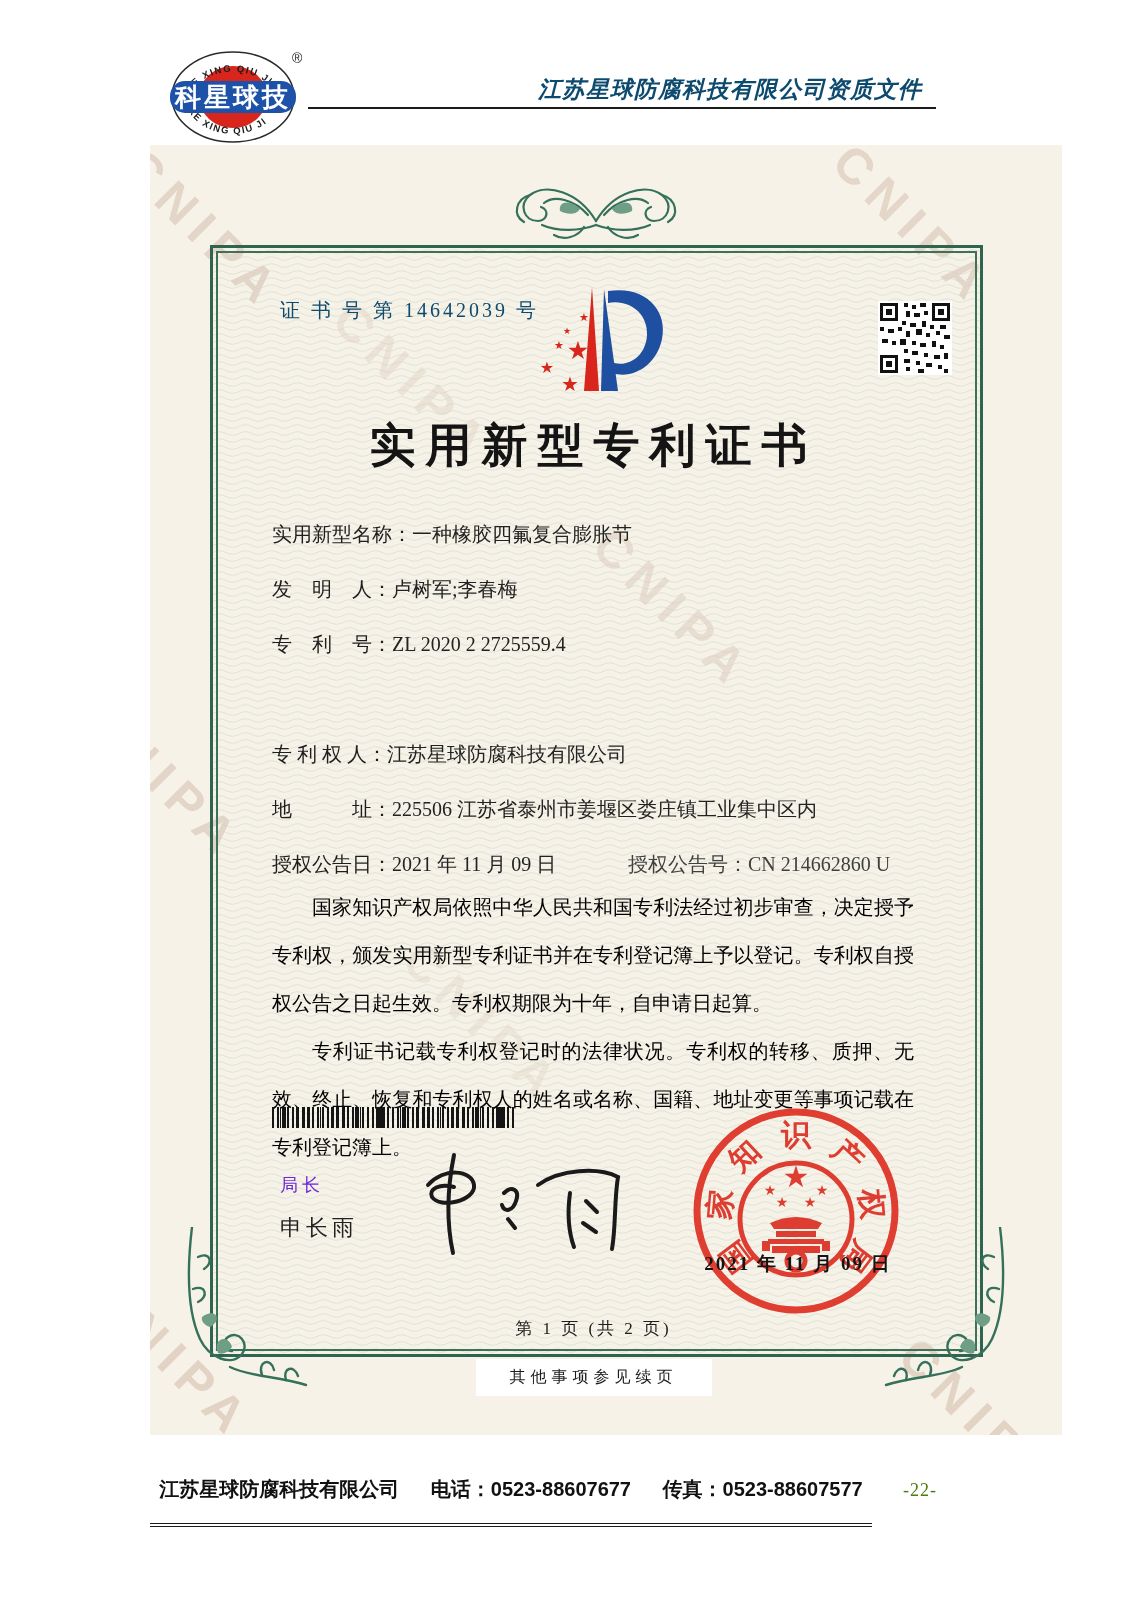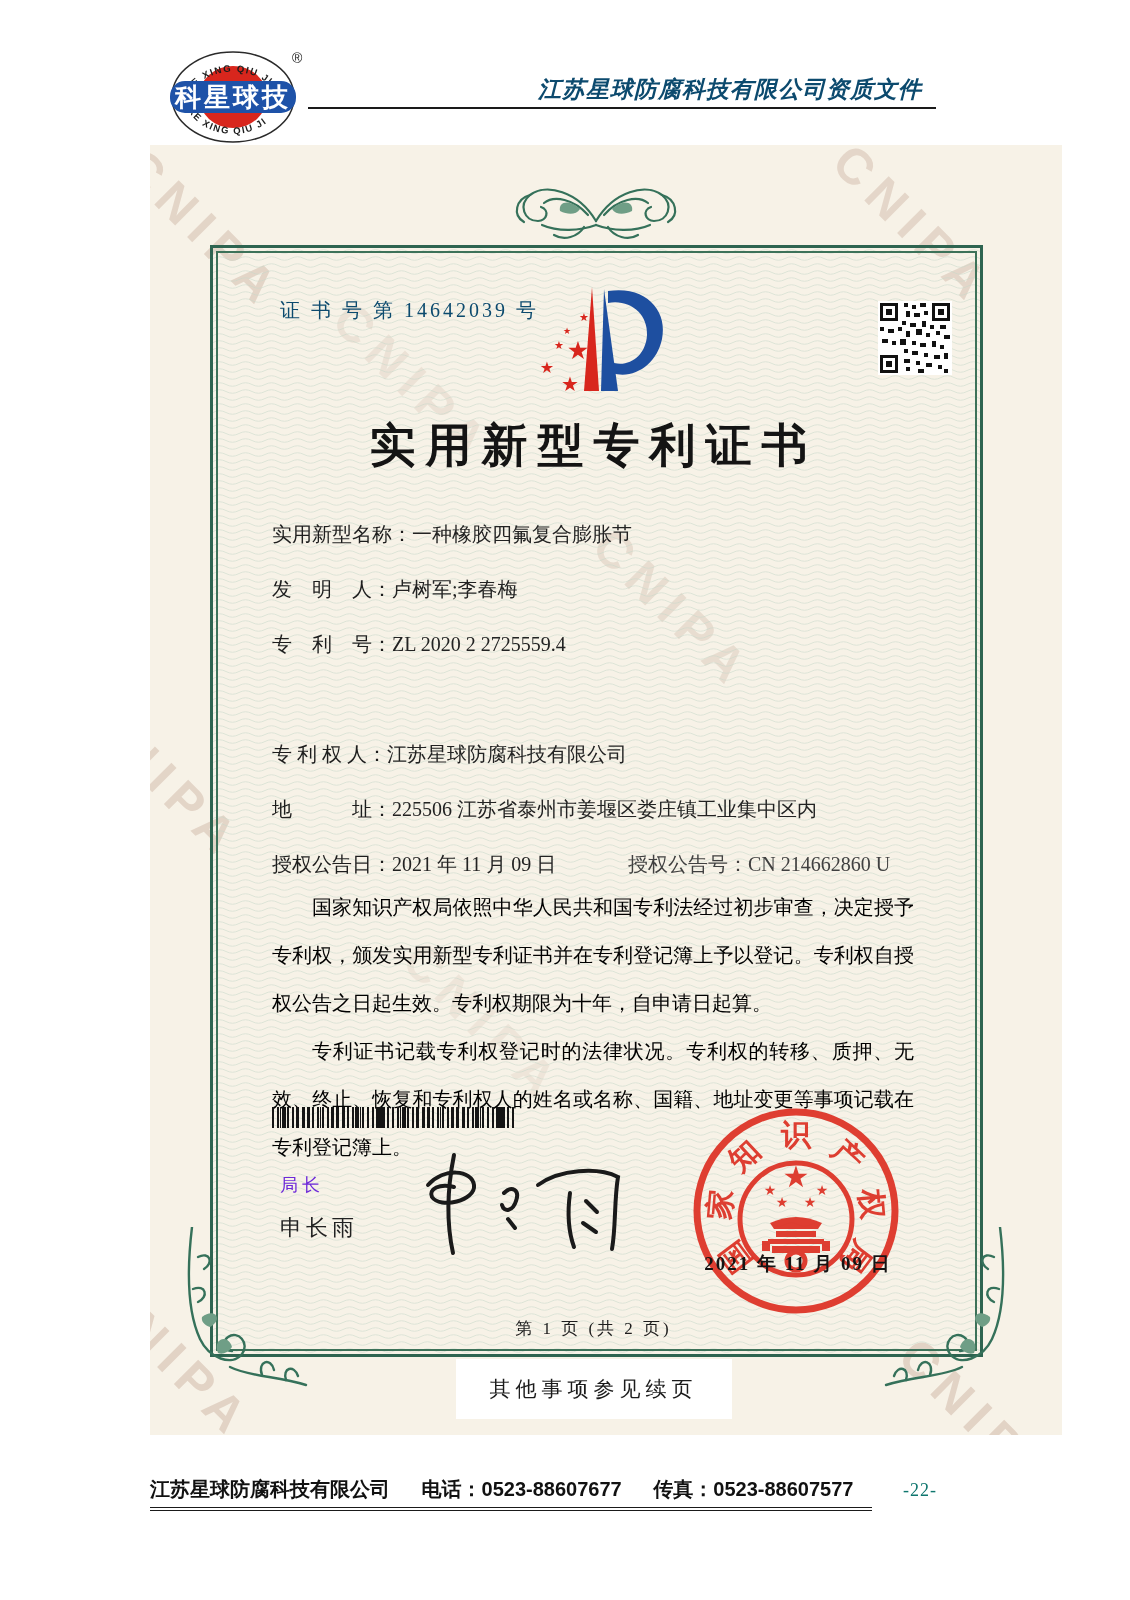--- a/index.html
+++ b/index.html
@@ -54,33 +54,33 @@
   .signer-name{position:absolute;left:130px;top:1068px;font-size:22px;letter-spacing:4px;
                color:#222;font-family:"Liberation Sans",sans-serif;}
   .signature{position:absolute;left:252px;top:998px;}
   .seal{position:absolute;left:540px;top:960px;}
   .seal-date{position:absolute;left:548px;top:1106px;width:200px;text-align:center;
              font-size:19px;letter-spacing:2px;color:#141414;font-weight:bold;}
 
   .page-info{position:absolute;left:60px;top:1172px;width:767px;text-align:center;
              font-size:17px;letter-spacing:3px;color:#1d1d1d;}
   .note-wrap{position:absolute;left:60px;top:1214px;width:767px;text-align:center;}
-  .note{display:inline-block;background:#ffffff;padding:16px 34px;font-size:21px;
+  .note{display:inline-block;background:#ffffff;padding:8px 34px;font-size:16px;
         letter-spacing:5px;color:#1b1b1b;}
 
   .ornament-top{position:absolute;left:346px;top:24px;}
   .corner-bl{position:absolute;left:28px;top:1082px;}
   .corner-br{position:absolute;left:734px;top:1082px;transform:scaleX(-1);}
 
   
-  .footer-line{position:absolute;left:150px;top:1476px;width:722px;padding-bottom:4px;
+  .footer-line{position:absolute;left:150px;top:1476px;width:722px;padding-bottom:20px;
                border-bottom:4px double #1a1a1a;white-space:nowrap;
-               font-family:"Liberation Sans",sans-serif;font-weight:bold;font-size:20px;color:#111;}
+               font-family:"Liberation Sans",sans-serif;font-weight:bold;font-size:20px;color:#111;text-align:center;}
   .footer-line .gap{display:inline-block;width:26px;}
-  .footer-page{position:absolute;left:903px;top:1480px;font-size:18px;color:#0f766e;letter-spacing:1px;}
+  .footer-page{position:absolute;left:903px;top:1480px;font-size:18px;color:#4d7c0f;letter-spacing:1px;}
 </style>
 </head>
 <body>
 
 <div class="page">
 
   <div class="hdr-logo">
     <svg width="126" height="94" viewBox="0 0 126 94">
       <ellipse cx="63" cy="47" rx="61" ry="45" fill="#ffffff" stroke="#2a2a2a" stroke-width="1.5"></ellipse>
       <ellipse cx="63" cy="47" rx="34" ry="31" fill="#d8261d"></ellipse>

